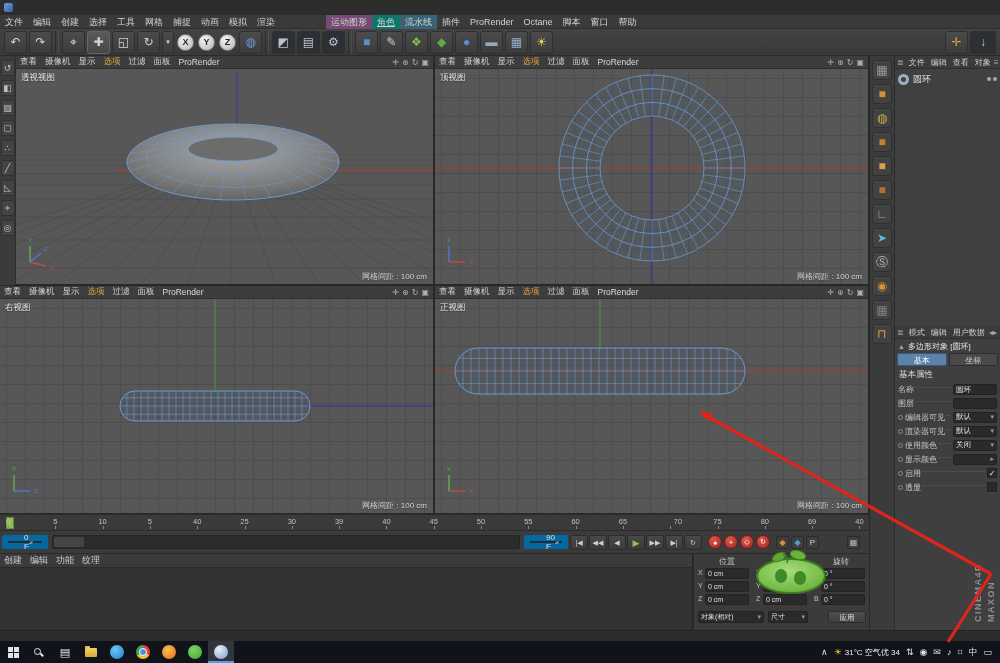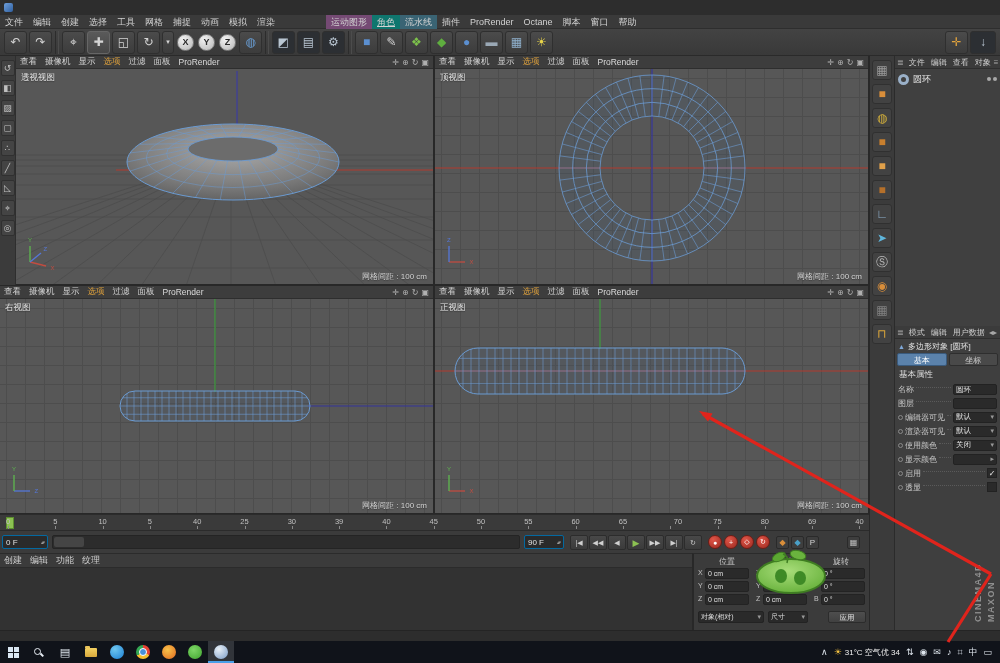--- a/index.html
+++ b/index.html
@@ -87,22 +87,22 @@
   .watermark{position:absolute;right:4px;bottom:8px;display:flex;gap:3px}
   .wm{writing-mode:vertical-rl;transform:rotate(180deg);font-size:9px;font-weight:bold;color:#8f8f8f;letter-spacing:1.5px}
 
   
   #ruler{position:absolute;left:0;top:514px;width:869px;height:17px;background:#3a3a3a;
     border-top:1px solid #2b2b2b;border-bottom:1px solid #2b2b2b}
   .tick{position:absolute;top:2px;transform:translateX(-50%);font-size:7.5px;color:#c0c0c0}
   .tickline{position:absolute;bottom:1px;width:1px;height:3px;background:#8a8a8a}
   #playhead{position:absolute;left:6px;top:2px;width:8px;height:12px;background:#8cc152;border:1px solid #5d8f2f}
   #transport{position:absolute;left:0;top:531px;width:869px;height:22px;background:#3b3b3b}
-  .tfield{position:absolute;height:14px;top:4px;background:#2a2a2a;border:1px solid #0369a1;border-radius:2px;
-    font-size:8px;color:#e0e0e0;display:flex;align-items:center;padding:0 3px}
+  .tfield{position:absolute;height:14px;top:4px;background:#2a2a2a;border:6px solid #0369a1;border-radius:2px;
+    font-size:8px;color:#e0e0e0;display:flex;align-items:center;padding:0 16px}
   .spin{margin-left:auto;font-size:5px;color:#9a9a9a;letter-spacing:-1px}
   .trange{position:absolute;top:4px;height:14px;background:#2c2c2c;border:1px solid #242424;border-radius:2px}
   .tnub{position:absolute;left:1px;top:1px;width:30px;height:10px;background:#454545;border-radius:2px}
   .pbtn{position:absolute;top:4px;width:18px;height:15px;background:linear-gradient(#484848,#3b3b3b);
     border:1px solid #2c2c2c;border-radius:2px;font-size:7px;color:#d0d0d0;display:flex;align-items:center;justify-content:center}
   .play{color:#8cc152;font-size:9px}
   .rec{position:absolute;top:4px;width:14px;height:14px;border-radius:50%;
     background:radial-gradient(circle at 35% 30%,#e05548,#9c2a20);border:1px solid #6e1d16;color:#fff;
     font-size:7px;display:flex;align-items:center;justify-content:center}
   .minibtn{position:absolute;top:5px;width:13px;height:13px;border-radius:2px;background:#3e3e3e;

